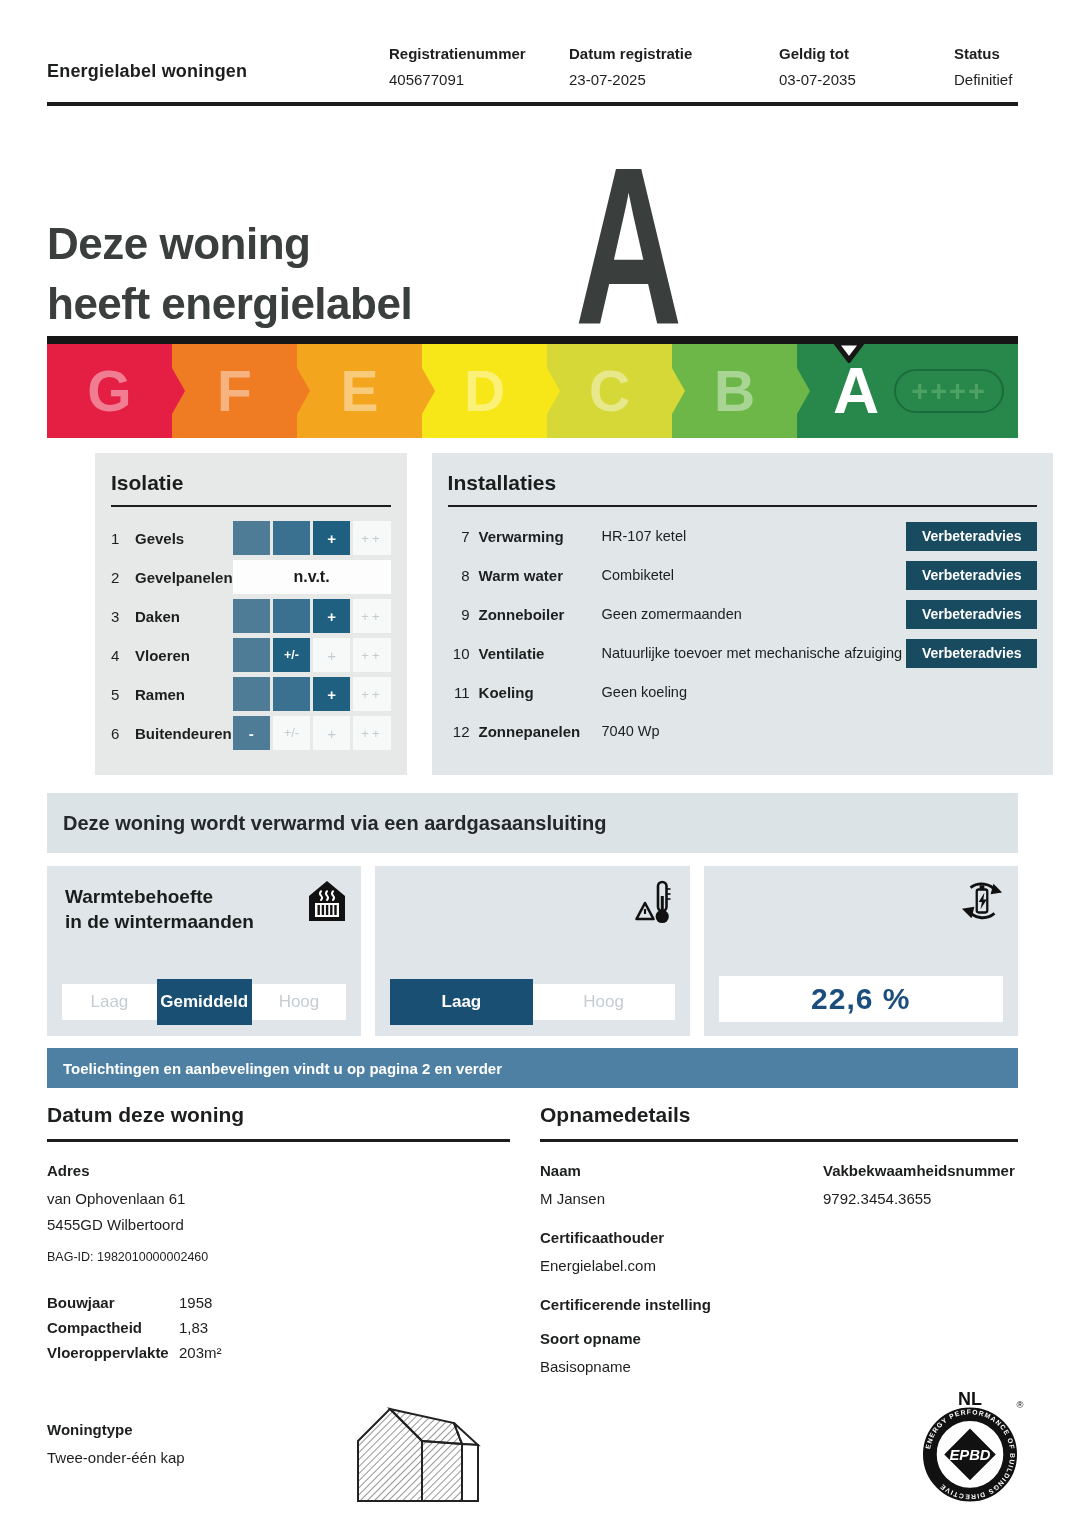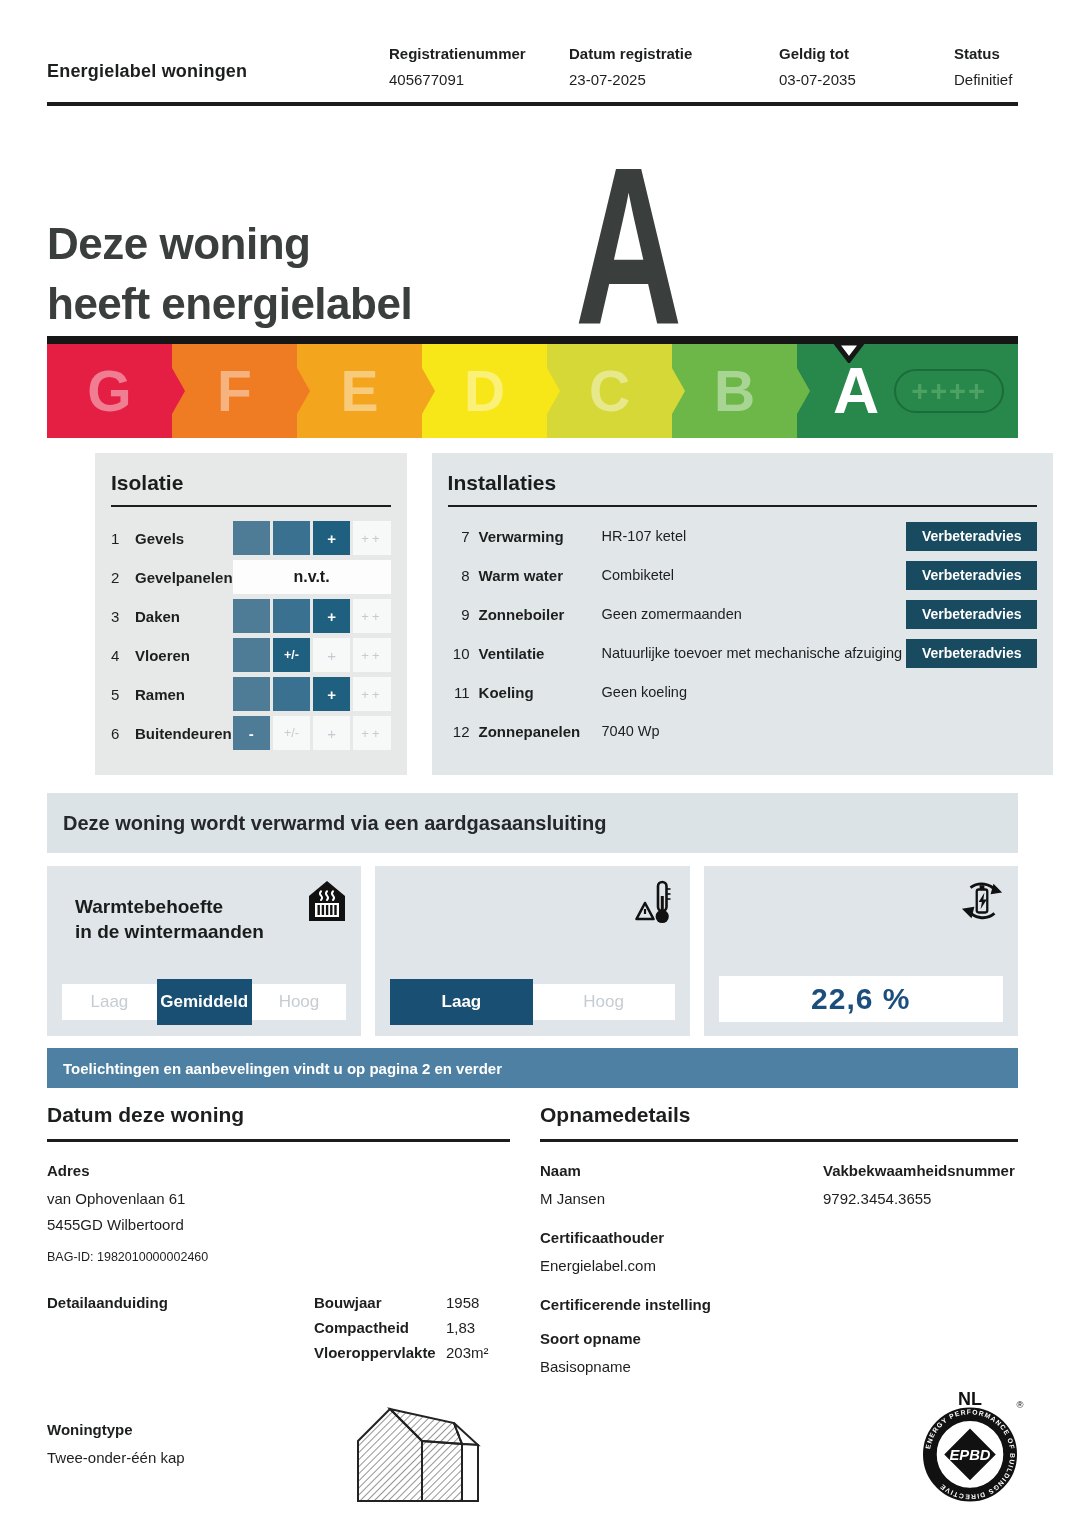--- a/index.html
+++ b/index.html
@@ -55,21 +55,21 @@
   .inst-num{width:22px;text-align:right;font-size:15px;}
   .inst-label{width:114px;font-size:15px;font-weight:bold;padding-left:9px;}
   .inst-value{flex:1;font-size:14.5px;padding-left:9px;white-space:nowrap;overflow:hidden;}
   .advies-btn{width:131px;height:29px;background:#184a60;color:#fff;font-size:14px;font-weight:bold;
               display:flex;align-items:center;justify-content:center;margin-left:4px;border:none;flex:none;}
 
   
   .gas-banner{margin-top:18px;height:60px;background:#dce3e7;display:flex;align-items:center;
               padding:0 16px;font-size:20px;font-weight:bold;color:#25282a;}
   .metrics{display:flex;gap:14px;margin-top:13px;}
-  .metric{flex:1;height:170px;background:#dfe5e9;position:relative;box-sizing:border-box;padding:28px;}
+  .metric{flex:1;height:170px;background:#dfe5e9;position:relative;box-sizing:border-box;padding:18px;}
   .metric-title{font-size:19px;font-weight:bold;line-height:1.32;color:#1b1d1c;padding-right:48px;}
   .metric-icon{position:absolute;top:13px;right:14px;}
   .seg-bar{position:absolute;left:15px;right:15px;bottom:16px;height:36px;background:#fff;display:flex;align-items:center;}
   .seg{flex:1;display:flex;align-items:center;justify-content:center;font-size:17px;color:#c6cdd2;height:100%;}
   .seg-selected{background:#194f72;color:#fff;font-weight:bold;height:46px;margin:-5px 0;z-index:1;}
   .value-bar{position:absolute;left:15px;right:15px;bottom:14px;height:46px;background:#fff;display:flex;
              align-items:center;justify-content:center;font-size:30px;font-weight:bold;color:#1c4e7d;letter-spacing:1px;}
 
   .blue-banner{margin-top:12px;height:40px;background:#4d80a2;color:#fff;font-size:15px;font-weight:bold;
                display:flex;align-items:center;padding:0 16px;}
@@ -341,21 +341,20 @@
   <div class="bottom">
     <div class="col-left">
       <div class="sec-head">Datum deze woning</div>
       <div class="group">
         <div class="f-label">Adres</div>
         <div class="f-value">van Ophovenlaan 61</div>
         <div class="f-value">5455GD Wilbertoord</div>
         <div class="bag">BAG-ID: 1982010000002460</div>
       </div>
       <div class="detail-row">
-        <div class="f-label">Detailaanduiding</div>
         <div class="facts" id="facts">
             <div class="fact">
               <span class="fact-label">Bouwjaar</span>
               <span class="fact-value">1958</span>
             </div>
             <div class="fact">
               <span class="fact-label">Compactheid</span>
               <span class="fact-value">1,83</span>
             </div>
             <div class="fact">

